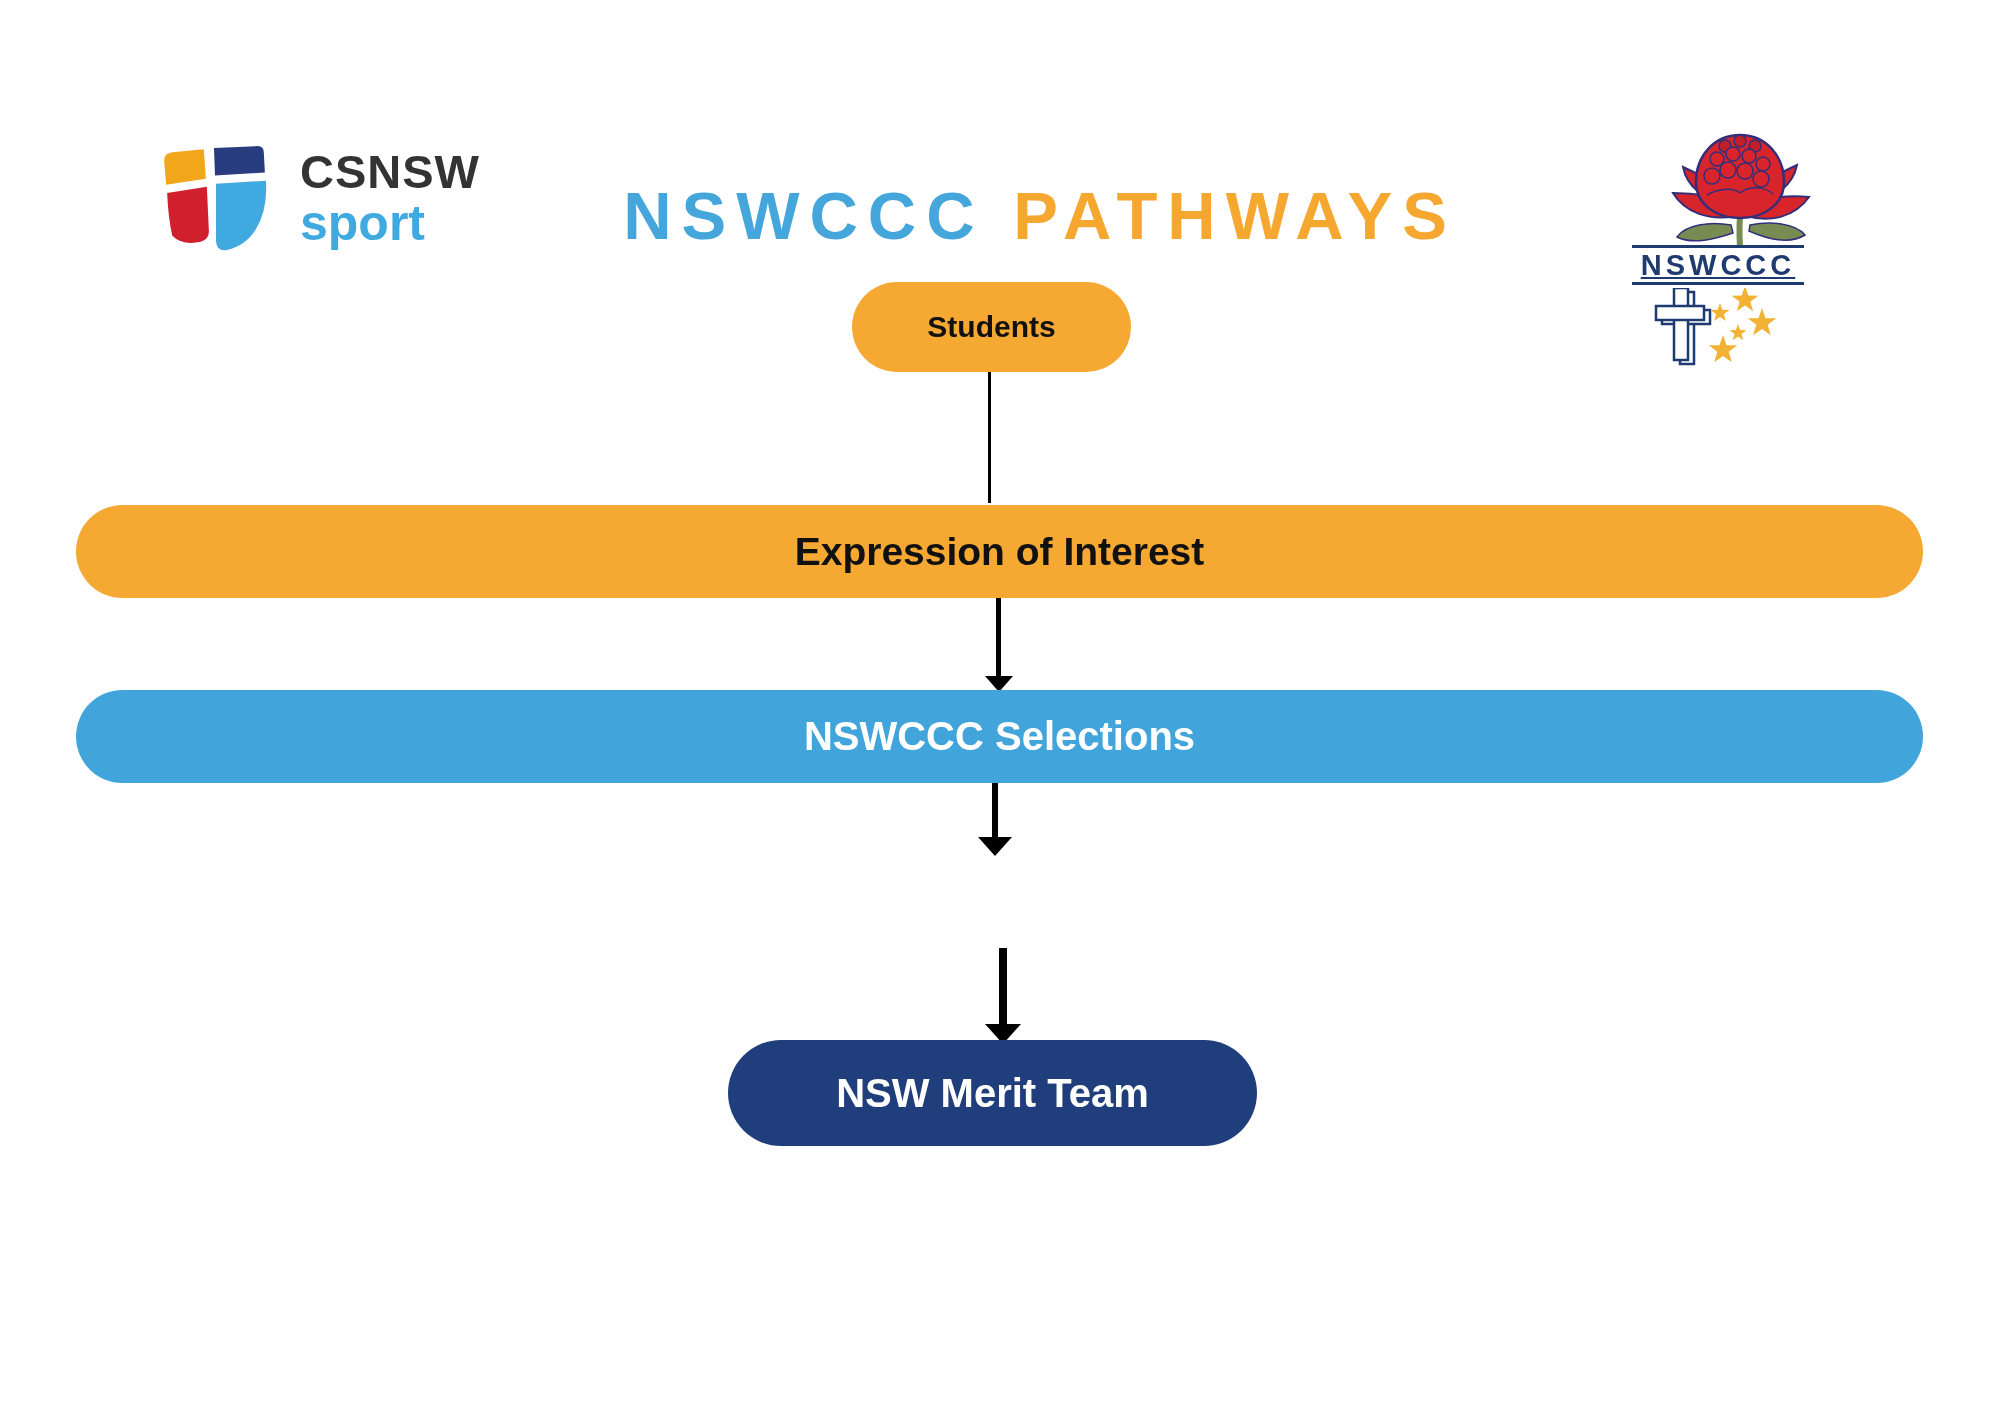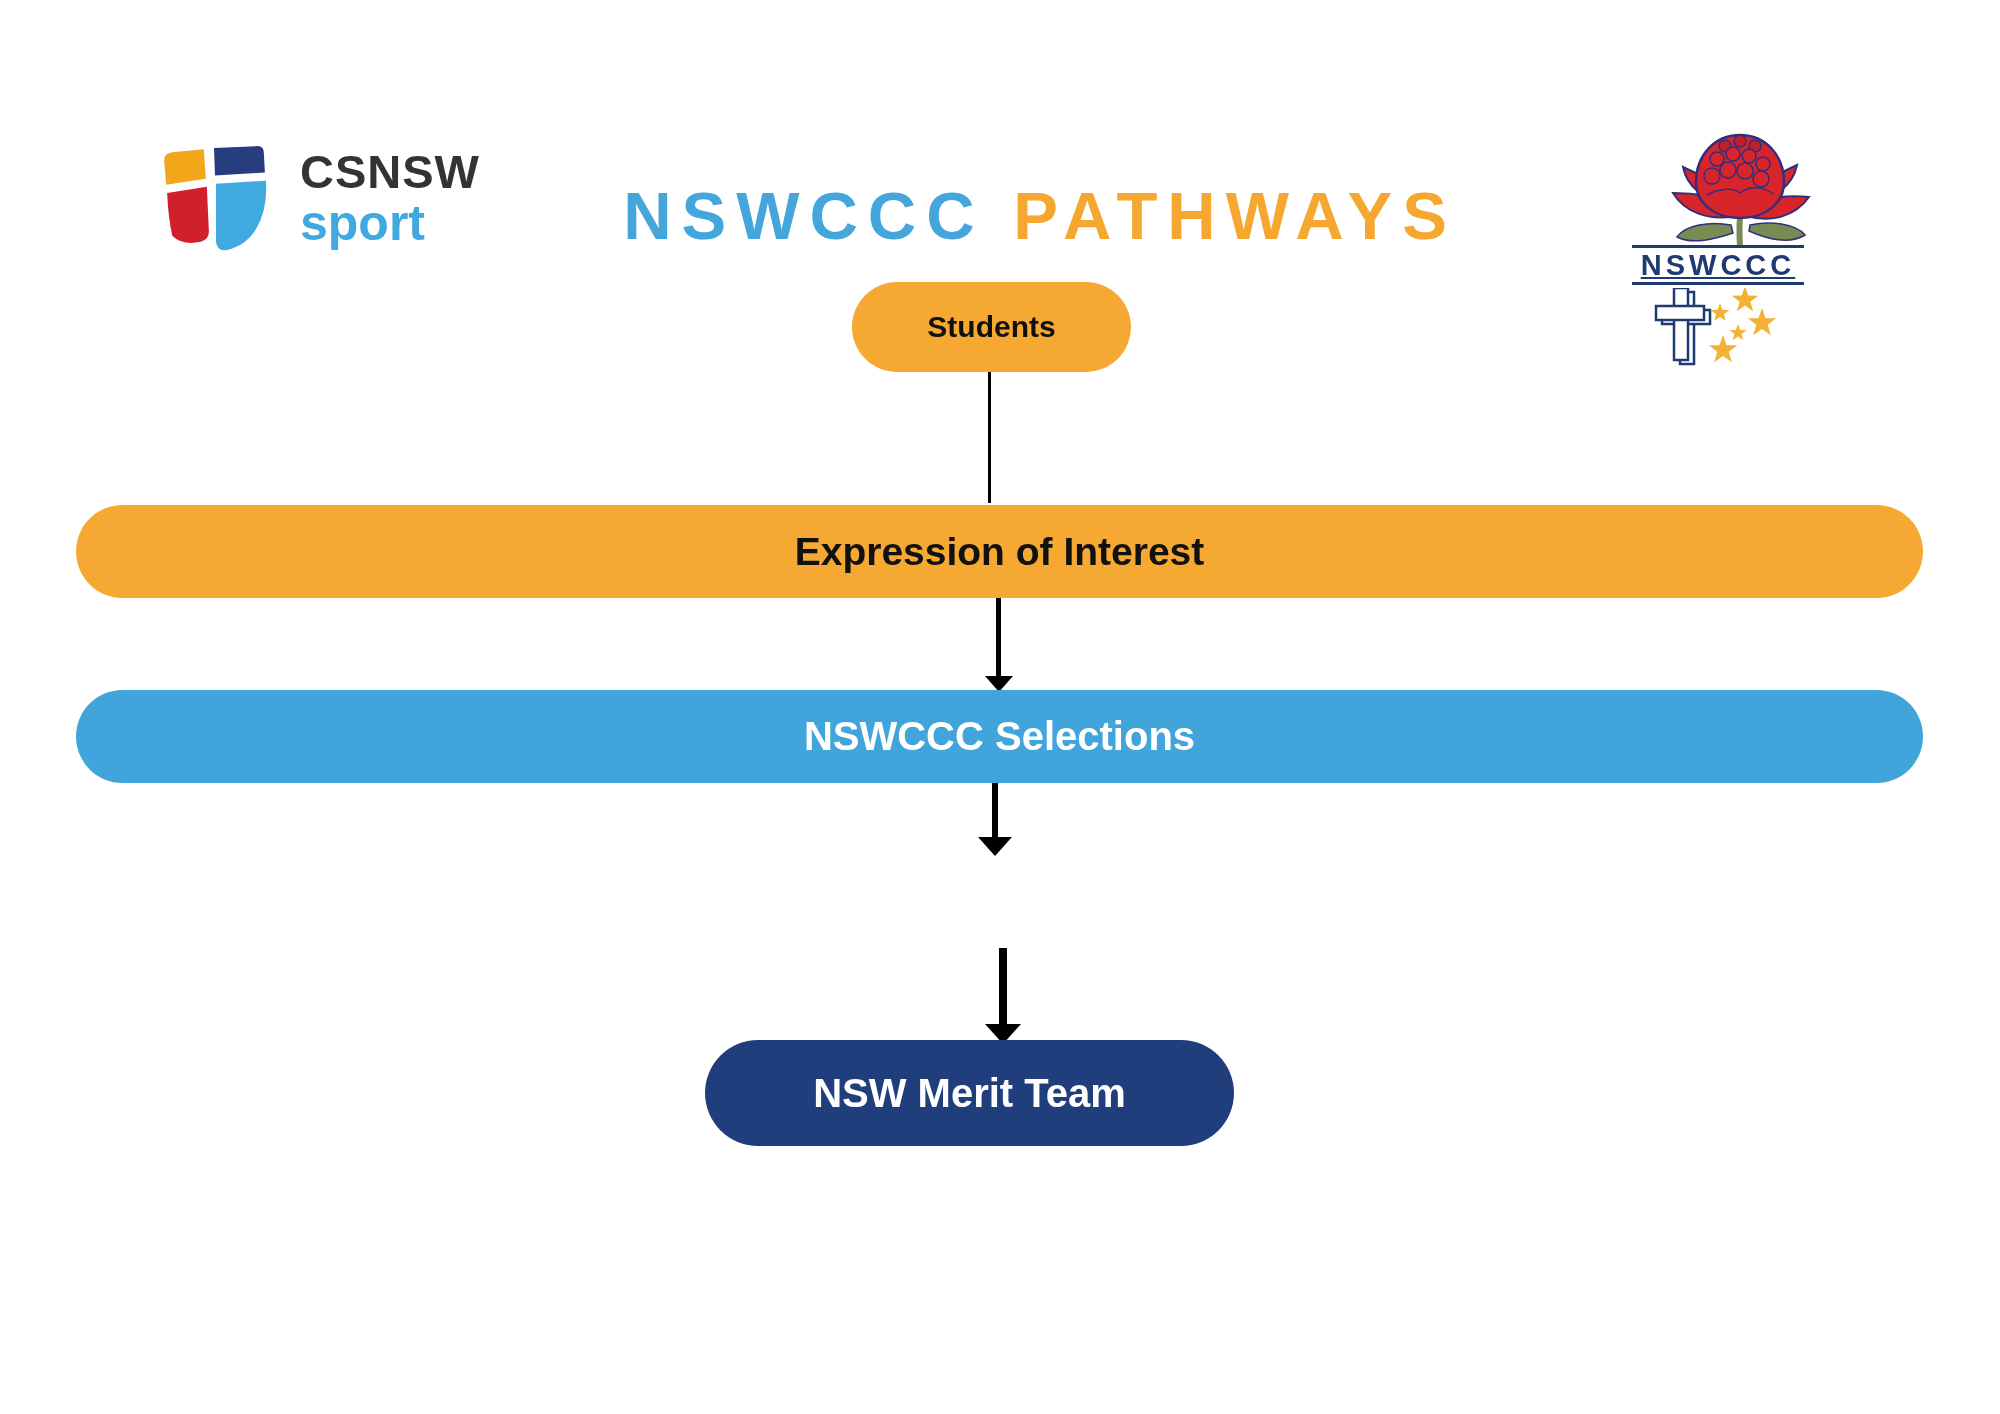--- a/index.html
+++ b/index.html
@@ -41,21 +41,21 @@
     font-weight:700;text-align:center;
   }
   .node-students{left:852px;top:282px;width:279px;height:90px;border-radius:45px;
     background:var(--orange);color:var(--ink);font-size:30px;}
   .node-eoi{left:76px;top:505px;width:1847px;height:93px;border-radius:47px;
     background:var(--orange);color:var(--ink);font-size:39px;}
   .node-selections{left:76px;top:690px;width:1847px;height:93px;border-radius:47px;
     background:var(--blue);color:#fff;font-size:40px;}
   .node-championship{left:501px;top:855px;width:1004px;height:93px;border-radius:47px;
     background:var(--red);color:#fff;font-size:38px;}
-  .node-merit{left:705px;top:1040px;width:529px;height:106px;border-radius:53px;
+  .node-merit{left:728px;top:1040px;width:529px;height:106px;border-radius:53px;
     background:var(--navy);color:#fff;font-size:40px;}
   
   .aline{position:absolute;background:var(--arrow_black);}
   .ahead{position:absolute;width:0;height:0;}
   .a1-line{left:988px;top:372px;width:3px;height:131px;}
   .a2-line{left:996px;top:598px;width:5px;height:80px;}
   .a2-head{left:985px;top:676px;border-left:14px solid transparent;border-right:14px solid transparent;border-top:16px solid var(--arrow_black);}
   .a3-line{left:992px;top:783px;width:6px;height:56px;}
   .a3-head{left:978px;top:837px;border-left:17px solid transparent;border-right:17px solid transparent;border-top:19px solid var(--arrow_black);}
   .a4-line{left:999px;top:948px;width:8px;height:78px;}

